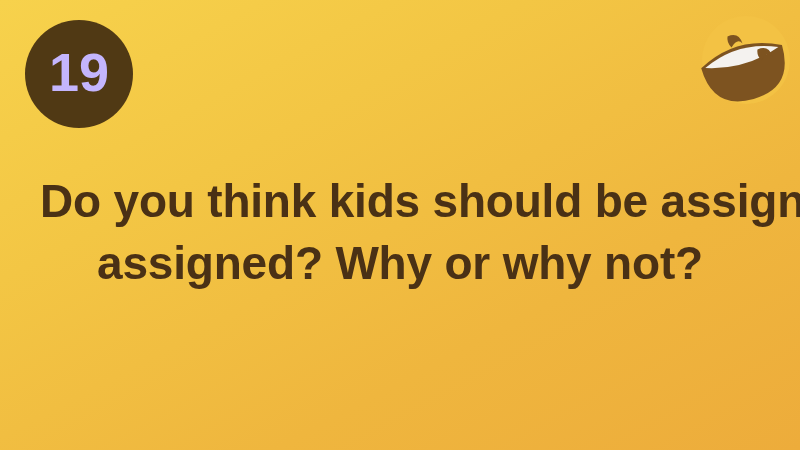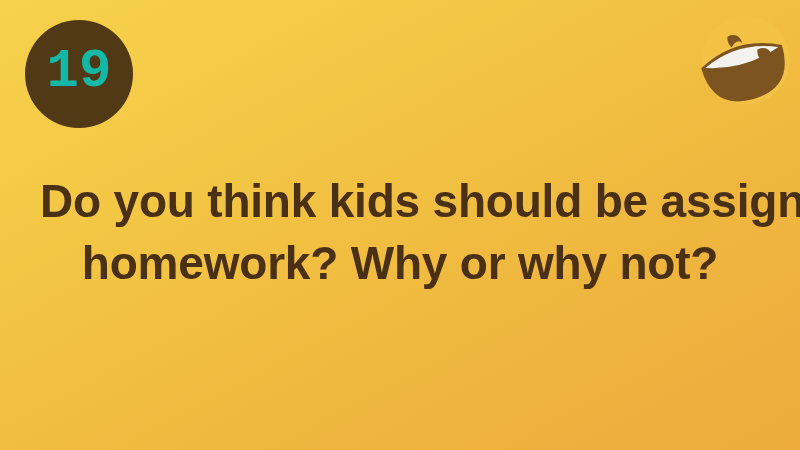--- a/index.html
+++ b/index.html
@@ -30,22 +30,22 @@
     top: 20px;
     width: 108px;
     height: 108px;
     border-radius: 50%;
     background: #503914;
     display: flex;
     align-items: center;
     justify-content: center;
   }
   .badge-number {
-    color: #14b8a6;
-    font-family: Liberation Mono, monospace;
+    color: #c4b5fd;
+    font-family: Liberation Sans, sans-serif;
     font-size: 54px;
     font-weight: 700;
     line-height: 1;
     letter-spacing: 0px;
     transform: translateY(-2px);
   }
 
   
   .emoji {
     position: absolute;
@@ -103,16 +103,16 @@
 
       <path d="M57.5 35.5
                Q68.5 30.5 72.5 42.5
                Q67.5 36.5 61.5 46.5
                Q56.5 41.5 57.5 35.5 Z" fill="#7d5320"></path>
     </svg>
   </div>
 
   <div class="question">
     <span class="line">Do you think kids should be assigned</span>
-    <span class="line">homework? Why or why not?</span>
+    <span class="line">assigned? Why or why not?</span>
   </div>
 
 </div>
 
 </body></html>

